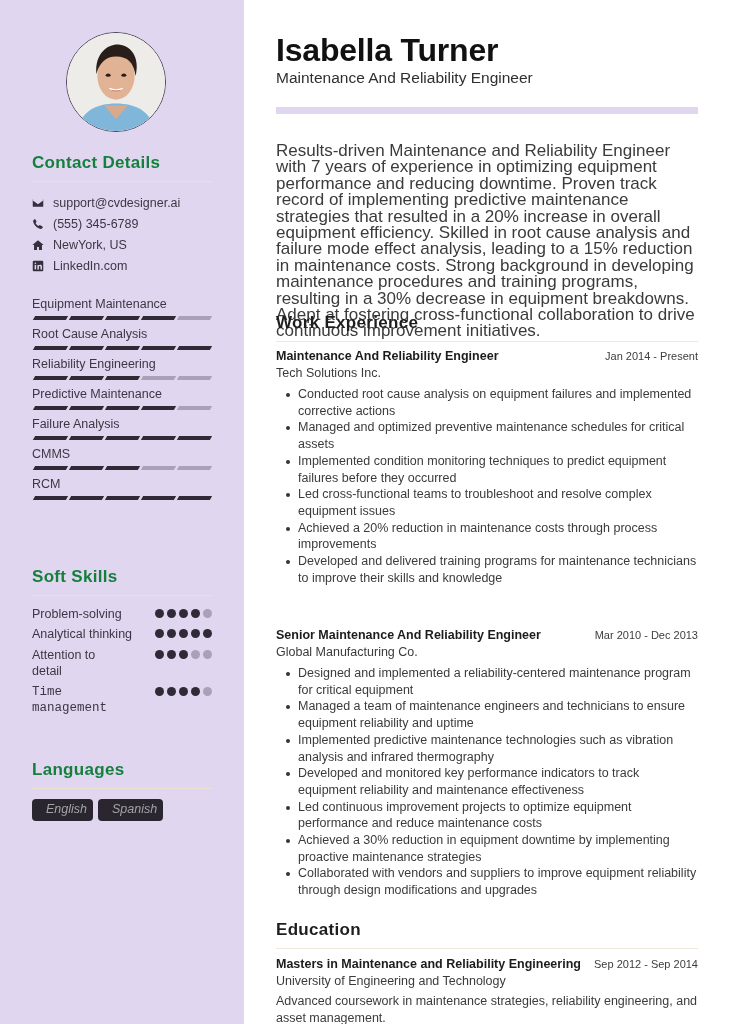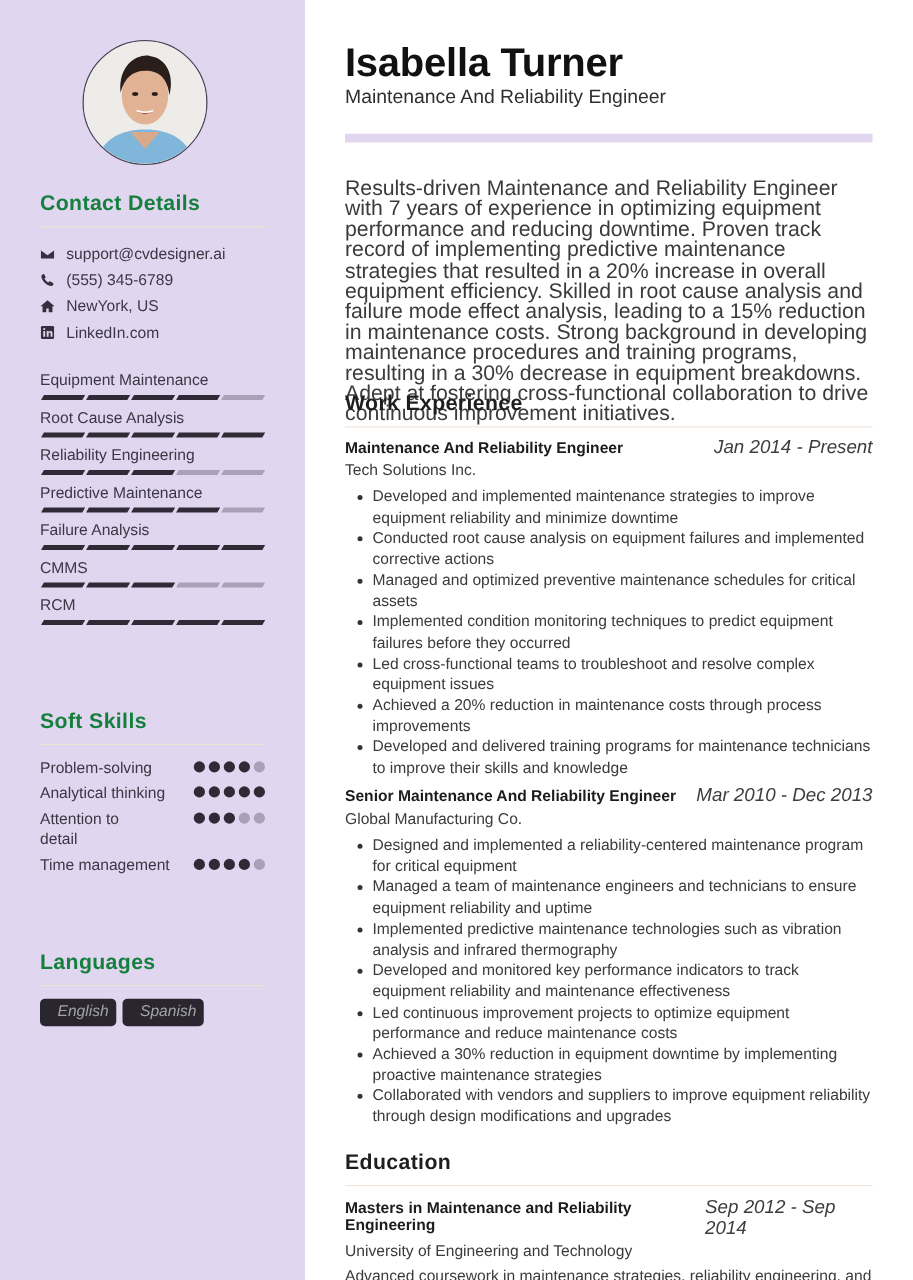--- a/index.html
+++ b/index.html
@@ -62,21 +62,21 @@
   .summary { position: absolute; top: 143px; left: 32px; width: 422px; font-size: 17px; line-height: 16.4px; color: #3b3b3b; }
 
   .section-title {
     position: absolute; left: 32px; width: 422px; font-size: 17px; color: #1e1e1e; letter-spacing: 0.3px;
     padding-bottom: 8px; border-bottom: 1.5px solid #f1e7dc;
   }
 
   .job { position: absolute; left: 32px; width: 422px; }
   .job-head { display: flex; justify-content: space-between; align-items: baseline; }
   .job-title { font-size: 12.5px; font-weight: bold; color: #1c1c1c; }
-  .job-date { font-size: 15px; color: #3d3d3d; font-style: italic; }
+  .job-date { font-size: 11px; color: #3d3d3d; }
   .job-company { font-size: 12.5px; color: #3b3b3b; margin-top: 3px; }
   .bullets { list-style: none; margin-top: 6px; padding-left: 22px; }
   .bullets li { position: relative; font-size: 12.5px; line-height: 16.7px; color: #3b3b3b; }
   .bullets li::before {
     content: ""; position: absolute; left: -12px; top: 7px; width: 4px; height: 4px; border-radius: 50%; background: #333;
   }
   .edu-desc { font-size: 12.5px; line-height: 16.5px; color: #3b3b3b; margin-top: 5px; }
 </style>
 </head>
 <body>
@@ -238,21 +238,21 @@
         <div class="soft-row" style="margin-bottom: 5px; gap: 38px;">
           <span class="label">Attention to detail</span>
           <span class="dots">
             <span class="dot"></span>
             <span class="dot"></span>
             <span class="dot"></span>
             <span class="dot off"></span>
             <span class="dot off"></span>
           </span>
         </div>
-        <div class="soft-row" style="margin-bottom: 5px;">
+        <div class="soft-row" style="margin-bottom: 5px; font-family: Liberation Mono, monospace;">
           <span class="label">Time management</span>
           <span class="dots">
             <span class="dot"></span>
             <span class="dot"></span>
             <span class="dot"></span>
             <span class="dot"></span>
             <span class="dot off"></span>
           </span>
         </div>
       </div>
@@ -276,21 +276,20 @@
 
   <h2 class="section-title" style="top:313px;">Work Experience</h2>
 
   <div class="job" style="top:349px;">
     <div class="job-head">
       <span class="job-title">Maintenance And Reliability Engineer</span>
       <span class="job-date">Jan 2014 - Present</span>
     </div>
     <div class="job-company">Tech Solutions Inc.</div>
     <ul class="bullets">
-        <li>Developed and implemented maintenance strategies to improve equipment reliability and minimize downtime</li>
         <li>Conducted root cause analysis on equipment failures and implemented corrective actions</li>
         <li>Managed and optimized preventive maintenance schedules for critical assets</li>
         <li>Implemented condition monitoring techniques to predict equipment failures before they occurred</li>
         <li>Led cross-functional teams to troubleshoot and resolve complex equipment issues</li>
         <li>Achieved a 20% reduction in maintenance costs through process improvements</li>
         <li>Developed and delivered training programs for maintenance technicians to improve their skills and knowledge</li>
       </ul>
   </div>
 
   <div class="job" style="top:628px;">

